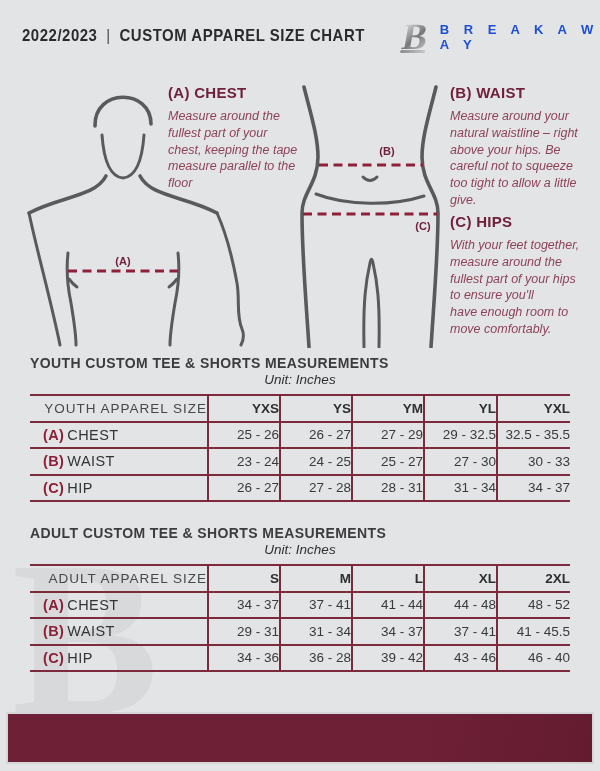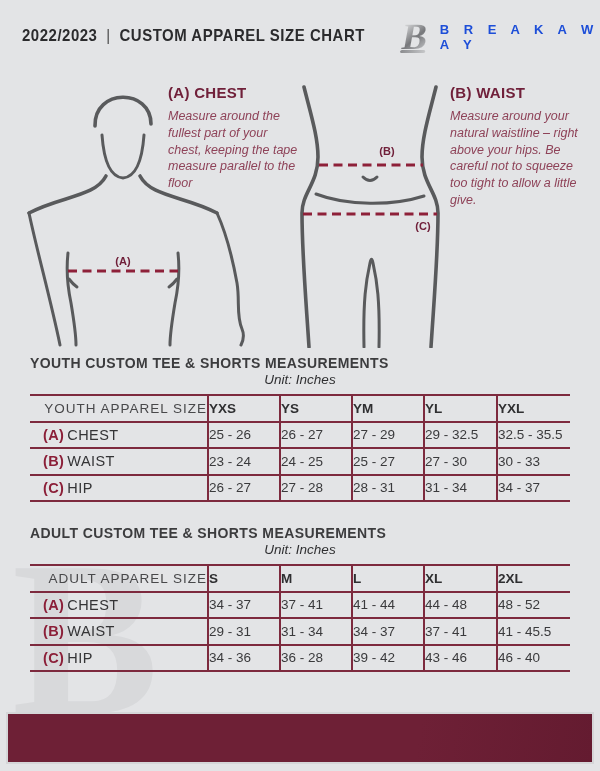--- a/index.html
+++ b/index.html
@@ -55,21 +55,21 @@
   .guide p{font-size:12.5px;font-style:italic;line-height:1.34;color:var(--maroon-body);white-space:pre-line;}
   
   .tbl-sec{position:absolute;left:30px;width:540px;z-index:1;}
   #youth-section{top:355px;}
   #adult-section{top:525px;}
   .tbl-title{font-size:14px;font-weight:bold;letter-spacing:.4px;color:var(--ink-soft);}
   .tbl-unit{text-align:center;font-size:13.5px;font-style:italic;color:#2f2f31;margin-top:1px;}
   table{width:540px;border-collapse:collapse;table-layout:fixed;margin-top:7px;}
   th,td{
     border-top:2px solid var(--maroon);border-bottom:2px solid var(--maroon);
-    height:26.5px;text-align:left;vertical-align:middle;
+    height:26.5px;text-align:right;vertical-align:middle;
   }
   th+th,td+td{border-left:2px solid var(--maroon);}
   th{font-size:13.5px;font-weight:bold;color:#2f2f31;}
   th.lbl{font-weight:normal;text-align:right;padding-left:12px;letter-spacing:1px;font-size:13.5px;color:#48484a;}
   td{font-size:13.5px;color:#3a3a3c;}
   td.lbl{text-align:left;padding-left:13px;font-size:14.5px;letter-spacing:.4px;color:#343436;}
   td.lbl b{color:#8b1f38;margin-right:3px;}
   
   .watermark{
     position:absolute;left:12px;top:529px;z-index:0;line-height:1;
@@ -123,20 +123,25 @@
   </svg>
 
   <div class="guide" id="guide-chest">
     <h3>(A) CHEST</h3>
     <p>Measure around the fullest part of your chest, keeping the tape measure parallel to the floor</p>
   </div>
   <div class="guide" id="guide-waist">
     <h3>(B) WAIST</h3>
     <p>Measure around your natural waistline – right above your hips. Be careful not to squeeze too tight to allow a little give.</p>
   </div>
+  <div class="guide" id="guide-hips">
+    <h3>(C) HIPS</h3>
+    <p>With your feet together, measure around the fullest part of your hips to ensure you'll
+have enough room to move comfortably.</p>
+  </div>
 
   <div class="watermark">B</div>
 
   <section class="tbl-sec" id="youth-section">
     <div class="tbl-title">YOUTH CUSTOM TEE &amp; SHORTS MEASUREMENTS</div>
     <div class="tbl-unit">Unit: Inches</div>
     <table>
       <colgroup>
           <col style="width:178px">
           <col style="width:72px">

